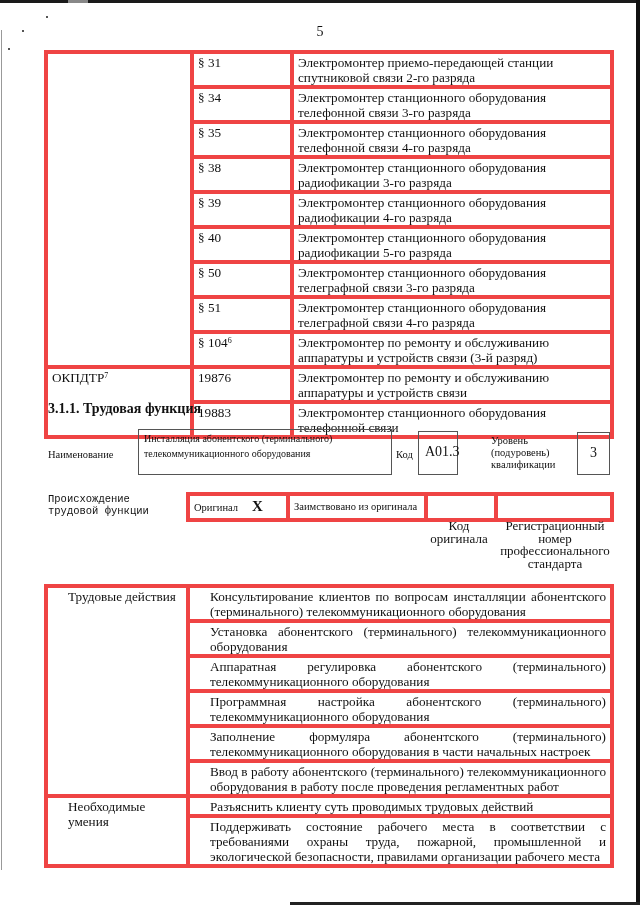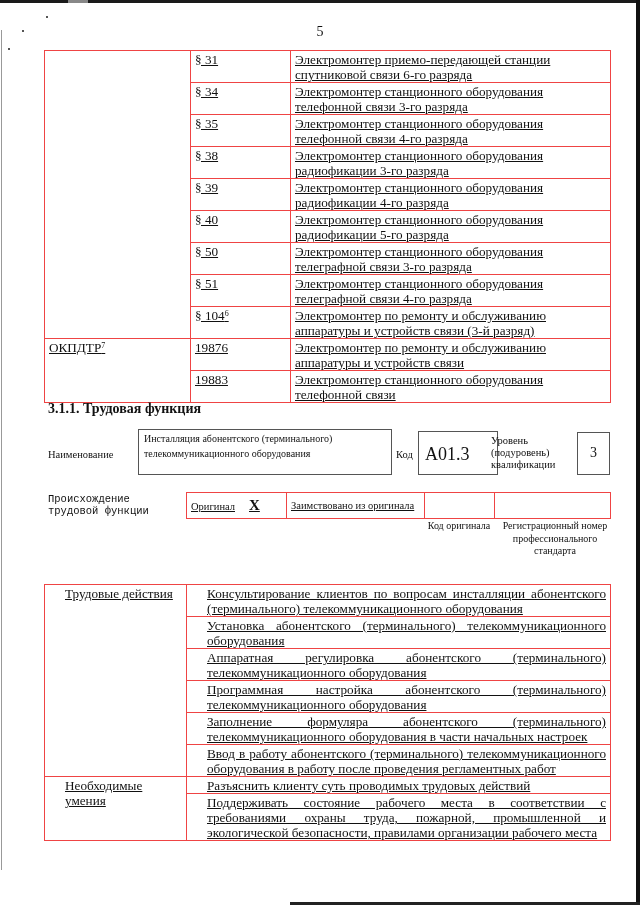--- a/index.html
+++ b/index.html
@@ -9,41 +9,41 @@
     .scan-top { position: absolute; left: 0; top: 0; width: 640px; height: 3px; background: #1a1a1a; }
     .scan-top-gap { position: absolute; left: 68px; top: 0; width: 20px; height: 3px; background: #888; }
     .scan-right { position: absolute; left: 636px; top: 0; width: 4px; height: 905px; background: #111; }
     .scan-left { position: absolute; left: 1px; top: 30px; width: 1px; height: 840px; background: #999; }
     .scan-bottom { position: absolute; left: 290px; top: 902px; width: 350px; height: 3px; background: #222; }
     .speck { position: absolute; width: 2px; height: 2px; background: #555; }
 
     .page-number { position: absolute; left: 0; width: 640px; top: 24px; text-align: center; font-size: 14px; }
 
     table { border-collapse: collapse; position: absolute; table-layout: fixed; }
-    td { border: 1px solid #ef4444; vertical-align: top; font-size: 13.2px; line-height: 15px; padding: 1px 4px 0 4px; text-decoration: underline; }
+    td { border: 4px solid #ef4444; vertical-align: top; font-size: 13.2px; line-height: 15px; padding: 1px 4px 0 4px; }
 
     #okpdtr-table { left: 44px; top: 50px; width: 566px; }
     #okpdtr-table td.c1 { width: 146px; }
     #okpdtr-table td.c2 { width: 100px; }
     #okpdtr-table td.c3 { width: 320px; }
     #okpdtr-table tr { height: 30.5px; }
     sup { font-size: 8px; vertical-align: top; position: relative; top: -2px; }
 
     .section-heading { position: absolute; left: 48px; top: 401px; font-size: 14px; font-weight: bold; }
 
     .small-label { position: absolute; font-size: 10.5px; line-height: 12px; }
     .box { position: absolute; border: 1px solid #555; }
     .name-box { left: 138px; top: 429px; width: 254px; height: 46px; font-size: 10px; line-height: 15px; padding: 1px 5px; }
-    .code-box { left: 418px; top: 431px; width: 80px; height: 44px; font-size: 18px; padding: 12px 6px; }
+    .code-box { left: 418px; top: 431px; width: 40px; height: 44px; font-size: 14px; padding: 12px 6px; }
     .level-box { left: 577px; top: 432px; width: 33px; height: 43px; font-size: 14px; text-align: center; padding-top: 12px; }
 
     #origin-table { left: 186px; top: 492px; width: 424px; }
     #origin-table td { height: 26px; font-size: 10.5px; line-height: 12px; vertical-align: middle; padding: 0 4px; }
     .orig-mark { font-size: 15px; font-weight: bold; margin-left: 14px; }
-    .caption { position: absolute; font-size: 10px; line-height: 12.5px; text-align: center; }
+    .caption { position: absolute; font-size: 13px; line-height: 12.5px; text-align: center; }
 
     #actions-table { left: 44px; top: 584px; width: 566px; }
     #actions-table td.lab { width: 142px; }
     #actions-table td.val { width: 424px; text-align: justify; text-align-last: left; }
     #actions-table td { font-size: 13.2px; line-height: 15px; padding-left: 20px; }
   </style>
 </head>
 <body>
 
 <div class="scan-top"></div>
@@ -55,21 +55,21 @@
 <div class="speck" style="left:22px;top:30px;"></div>
 <div class="speck" style="left:8px;top:48px;"></div>
 
 <div class="page-number">5</div>
 
 <table id="okpdtr-table">
   <tbody>
     <tr>
       <td class="c1" rowspan="9"></td>
       <td class="c2">§ 31</td>
-      <td class="c3">Электромонтер приемо-передающей станции спутниковой связи 6-го разряда</td>
+      <td class="c3">Электромонтер приемо-передающей станции спутниковой связи 2-го разряда</td>
     </tr>
     <tr>
       <td class="c2">§ 34</td>
       <td class="c3">Электромонтер станционного оборудования телефонной связи 3-го разряда</td>
     </tr>
     <tr>
       <td class="c2">§ 35</td>
       <td class="c3">Электромонтер станционного оборудования телефонной связи 4-го разряда</td>
     </tr>
     <tr>

